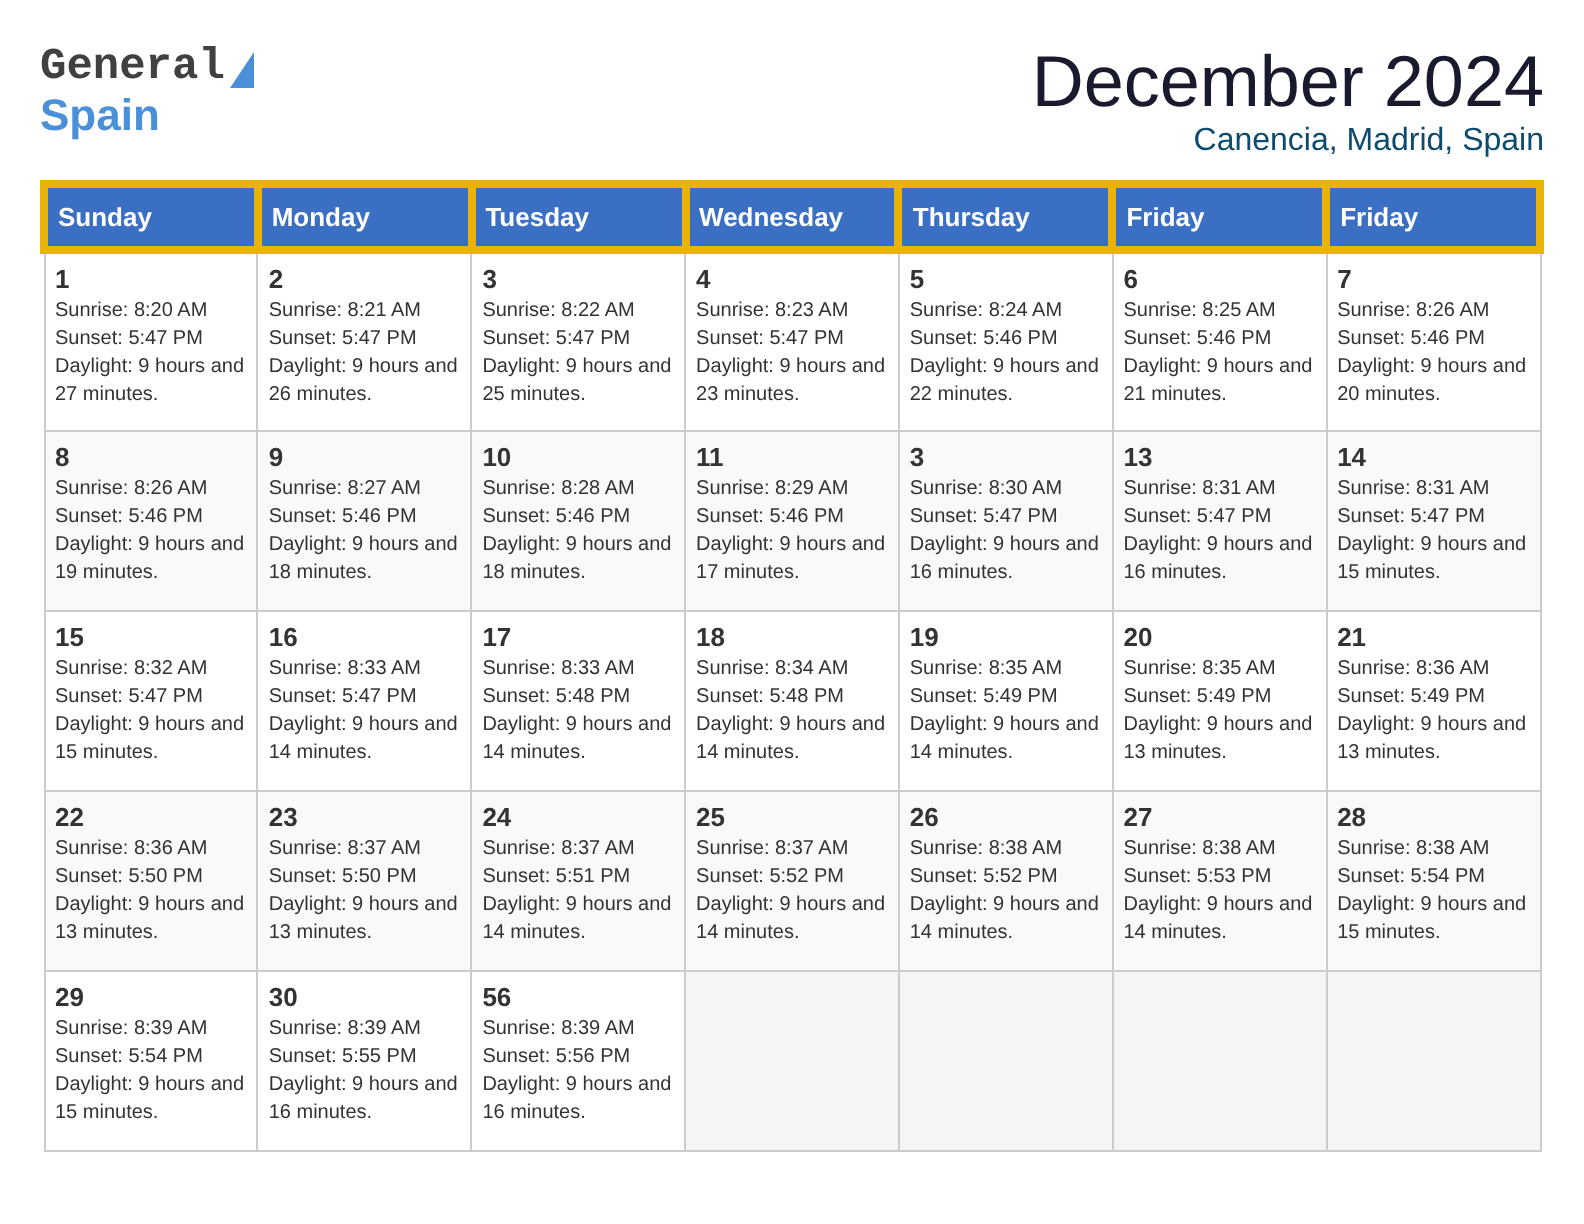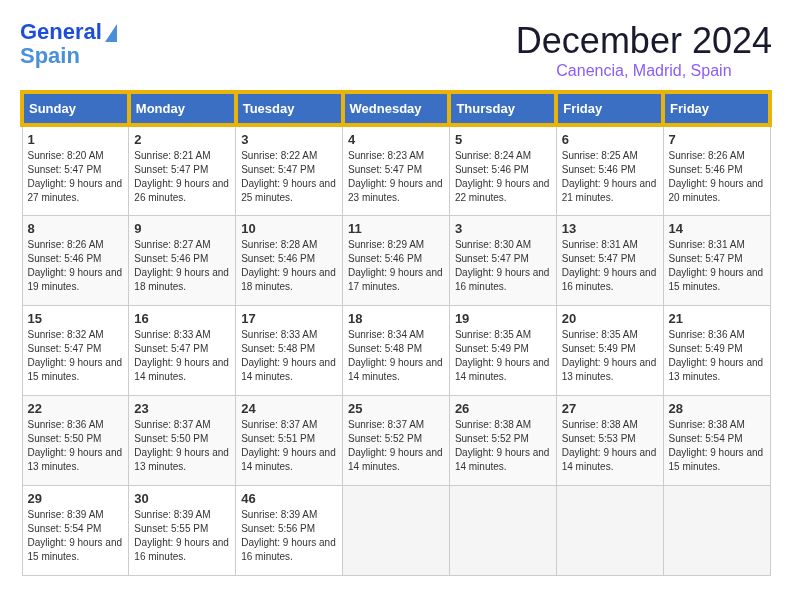--- a/index.html
+++ b/index.html
@@ -20,46 +20,47 @@
       display: flex;
       align-items: center;
     }
     .logo-text {
       font-size: 22px;
       font-weight: bold;
       color: #1a1a2e;
       line-height: 1.1;
     }
     .logo-text span {
-      color: #1d4ed8;
+      color: #404040;
+      font-family: Liberation Mono, monospace;
     }
     .logo-icon {
       width: 0;
       height: 0;
       border-left: 12px solid transparent;
       border-bottom: 18px solid #4a90d9;
       margin-left: 3px;
       margin-bottom: 2px;
     }
     .logo-wrapper {
       display: flex;
       flex-direction: row;
       align-items: flex-end;
     }
     .title-area {
-      text-align: center;
+      text-align: right;
     }
     .month-title {
       font-size: 36px;
       font-weight: normal;
       color: #1a1a2e;
     }
     .location {
       font-size: 16px;
-      color: #8b5cf6;
+      color: #0c4a6e;
     }
     .calendar {
       width: 100%;
       border-collapse: collapse;
     }
     .calendar th {
       background: #3a6fc4;
       color: #fff;
       font-size: 13px;
       font-weight: bold;
@@ -250,21 +251,21 @@
       <tr>
         <td>
           <span class="day-num">29</span>
           <div class="cell-text">Sunrise: 8:39 AM<br>Sunset: 5:54 PM<br>Daylight: 9 hours and 15 minutes.</div>
         </td>
         <td>
           <span class="day-num">30</span>
           <div class="cell-text">Sunrise: 8:39 AM<br>Sunset: 5:55 PM<br>Daylight: 9 hours and 16 minutes.</div>
         </td>
         <td>
-          <span class="day-num">46</span>
+          <span class="day-num">56</span>
           <div class="cell-text">Sunrise: 8:39 AM<br>Sunset: 5:56 PM<br>Daylight: 9 hours and 16 minutes.</div>
         </td>
         <td class="empty"></td>
         <td class="empty"></td>
         <td class="empty"></td>
         <td class="empty"></td>
       </tr>
     </tbody>
 </table>
 

